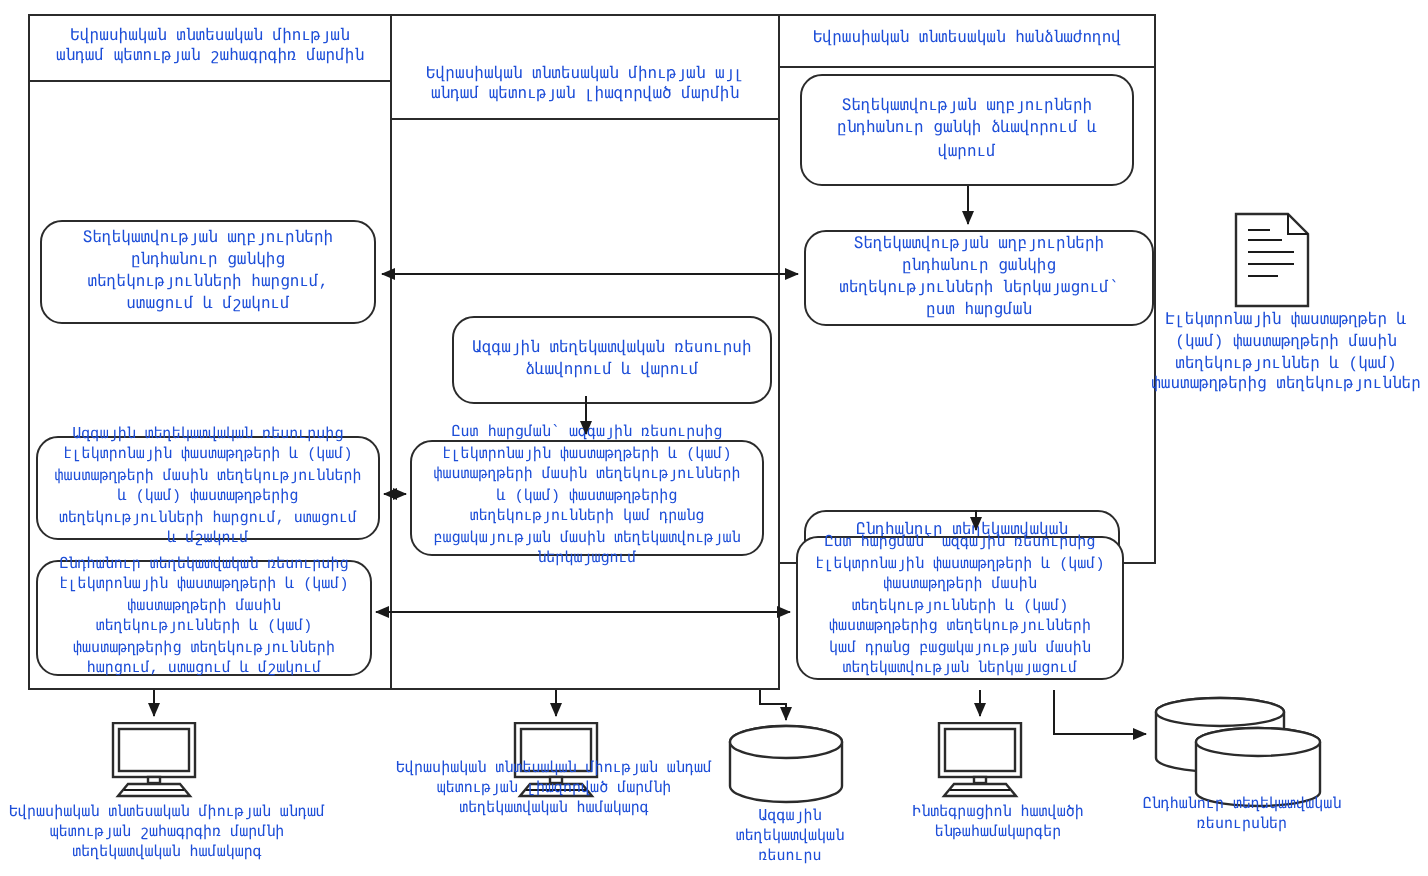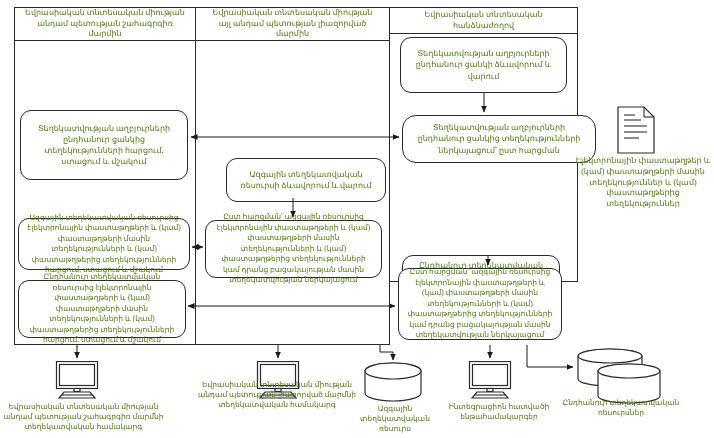--- a/index.html
+++ b/index.html
@@ -1,17 +1,17 @@
 <!DOCTYPE html>
 <html><head>
 <meta charset="utf-8">
 <style>
   html,body{margin:0;padding:0;background:#ffffff;}
   .canvas{position:relative;width:714px;height:438px;background:#fff;
-          font-family:Liberation Serif, serif;color:#4d7c0f;overflow:hidden;}
+          font-family:Liberation Mono, monospace;color:#1d4ed8;overflow:hidden;}
   .lane{position:absolute;border:1px solid #2b2b2b;background:#fff;box-sizing:border-box;}
   .lane-header{display:flex;align-items:center;justify-content:center;text-align:center;
                border-bottom:1px solid #2b2b2b;font-size:8px;line-height:1.3;padding:2px 10px;box-sizing:border-box;}
   .pbox{position:absolute;border:1px solid #2b2b2b;border-radius:11px;background:#fff;
         display:flex;align-items:center;justify-content:center;text-align:center;
         font-size:7.5px;line-height:1.4;padding:21px 8px;box-sizing:border-box;z-index:2;}
   .pbox.sm{font-size:8px;}
   .caption{position:absolute;text-align:center;font-size:7.5px;line-height:1.35;z-index:3;}
   .overlay{position:absolute;left:0;top:0;z-index:4;pointer-events:none;}
   .icon{position:absolute;z-index:1;}
@@ -20,35 +20,35 @@
 </style>
 </head>
 <body>
 
 <div class="canvas">
 
   <div class="lane" style="left:14px;top:7px;width:182px;height:338px;">
     <div class="lane-header" style="height:33px;">Եվրասիական տնտեսական միության անդամ պետության շահագրգիռ մարմին</div>
   </div>
   <div class="lane" style="left:195px;top:7px;width:195px;height:338px;">
-    <div class="lane-header" style="height:33px;">Եվրասիական տնտեսական միության այլ անդամ պետության լիազորված մարմին</div>
+    <div class="lane-header" style="height:33px;margin-top:19px;">Եվրասիական տնտեսական միության այլ անդամ պետության լիազորված մարմին</div>
   </div>
   <div class="lane" style="left:389px;top:7px;width:189px;height:275px;">
     <div class="lane-header" style="height:26px;">Եվրասիական տնտեսական հանձնաժողով</div>
   </div>
 
-  <div class="pbox sm" style="left:20px;top:110px;width:168px;height:70px;">Տեղեկատվության աղբյուրների ընդհանուր ցանկից տեղեկությունների հարցում, ստացում և մշակում</div>
+  <div class="pbox sm" style="left:20px;top:110px;width:168px;height:52px;">Տեղեկատվության աղբյուրների ընդհանուր ցանկից տեղեկությունների հարցում, ստացում և մշակում</div>
   <div class="pbox" style="left:18px;top:218px;width:172px;height:52px;">Ազգային տեղեկատվական ռեսուրսից էլեկտրոնային փաստաթղթերի և (կամ) փաստաթղթերի մասին տեղեկությունների և (կամ) փաստաթղթերից տեղեկությունների հարցում, ստացում և մշակում</div>
   <div class="pbox" style="left:18px;top:280px;width:168px;height:58px;">Ընդհանուր տեղեկատվական ռեսուրսից էլեկտրոնային փաստաթղթերի և (կամ) փաստաթղթերի մասին տեղեկությունների և (կամ) փաստաթղթերից տեղեկությունների հարցում, ստացում և մշակում</div>
 
   <div class="pbox sm" style="left:226px;top:158px;width:160px;height:40px;">Ազգային տեղեկատվական ռեսուրսի ձևավորում և վարում</div>
   <div class="pbox" style="left:205px;top:220px;width:177px;height:58px;">Ըստ հարցման՝ ազգային ռեսուրսից էլեկտրոնային փաստաթղթերի և (կամ) փաստաթղթերի մասին տեղեկությունների և (կամ) փաստաթղթերից տեղեկությունների կամ դրանց բացակայության մասին տեղեկատվության ներկայացում</div>
 
   <div class="pbox sm" style="left:400px;top:37px;width:167px;height:56px;">Տեղեկատվության աղբյուրների ընդհանուր ցանկի ձևավորում և վարում</div>
-  <div class="pbox sm" style="left:402px;top:115px;width:194px;height:48px;border-radius:14px;">Տեղեկատվության աղբյուրների ընդհանուր ցանկից տեղեկությունների ներկայացում՝ ըստ հարցման</div>
+  <div class="pbox sm" style="left:402px;top:115px;width:175px;height:48px;">Տեղեկատվության աղբյուրների ընդհանուր ցանկից տեղեկությունների ներկայացում՝ ըստ հարցման</div>
   <div class="pbox sm" style="left:402px;top:215px;width:158px;height:40px;margin-top:40px;">Ընդհանուր տեղեկատվական ռեսուրսների ձևավորում և վարում</div>
   <div class="pbox" style="left:398px;top:268px;width:164px;height:72px;">Ըստ հարցման՝ ազգային ռեսուրսից էլեկտրոնային փաստաթղթերի և (կամ) փաստաթղթերի մասին տեղեկությունների և (կամ) փաստաթղթերից տեղեկությունների կամ դրանց բացակայության մասին տեղեկատվության ներկայացում</div>
 
   <svg class="icon" style="left:51px;top:361px;" width="52" height="38" viewBox="0 0 52 38">
     <rect class="shape" x="5.5" y="0.5" width="41" height="27"></rect>
     <rect class="shape" x="8.5" y="3.5" width="35" height="21"></rect>
     <rect class="shape" x="23" y="27.5" width="6" height="3"></rect>
     <path class="shape" d="M13 31 L39 31 L44 37 L8 37 Z"></path>
     <line class="ln" x1="11" y1="34" x2="41" y2="34"></line>
   </svg>

